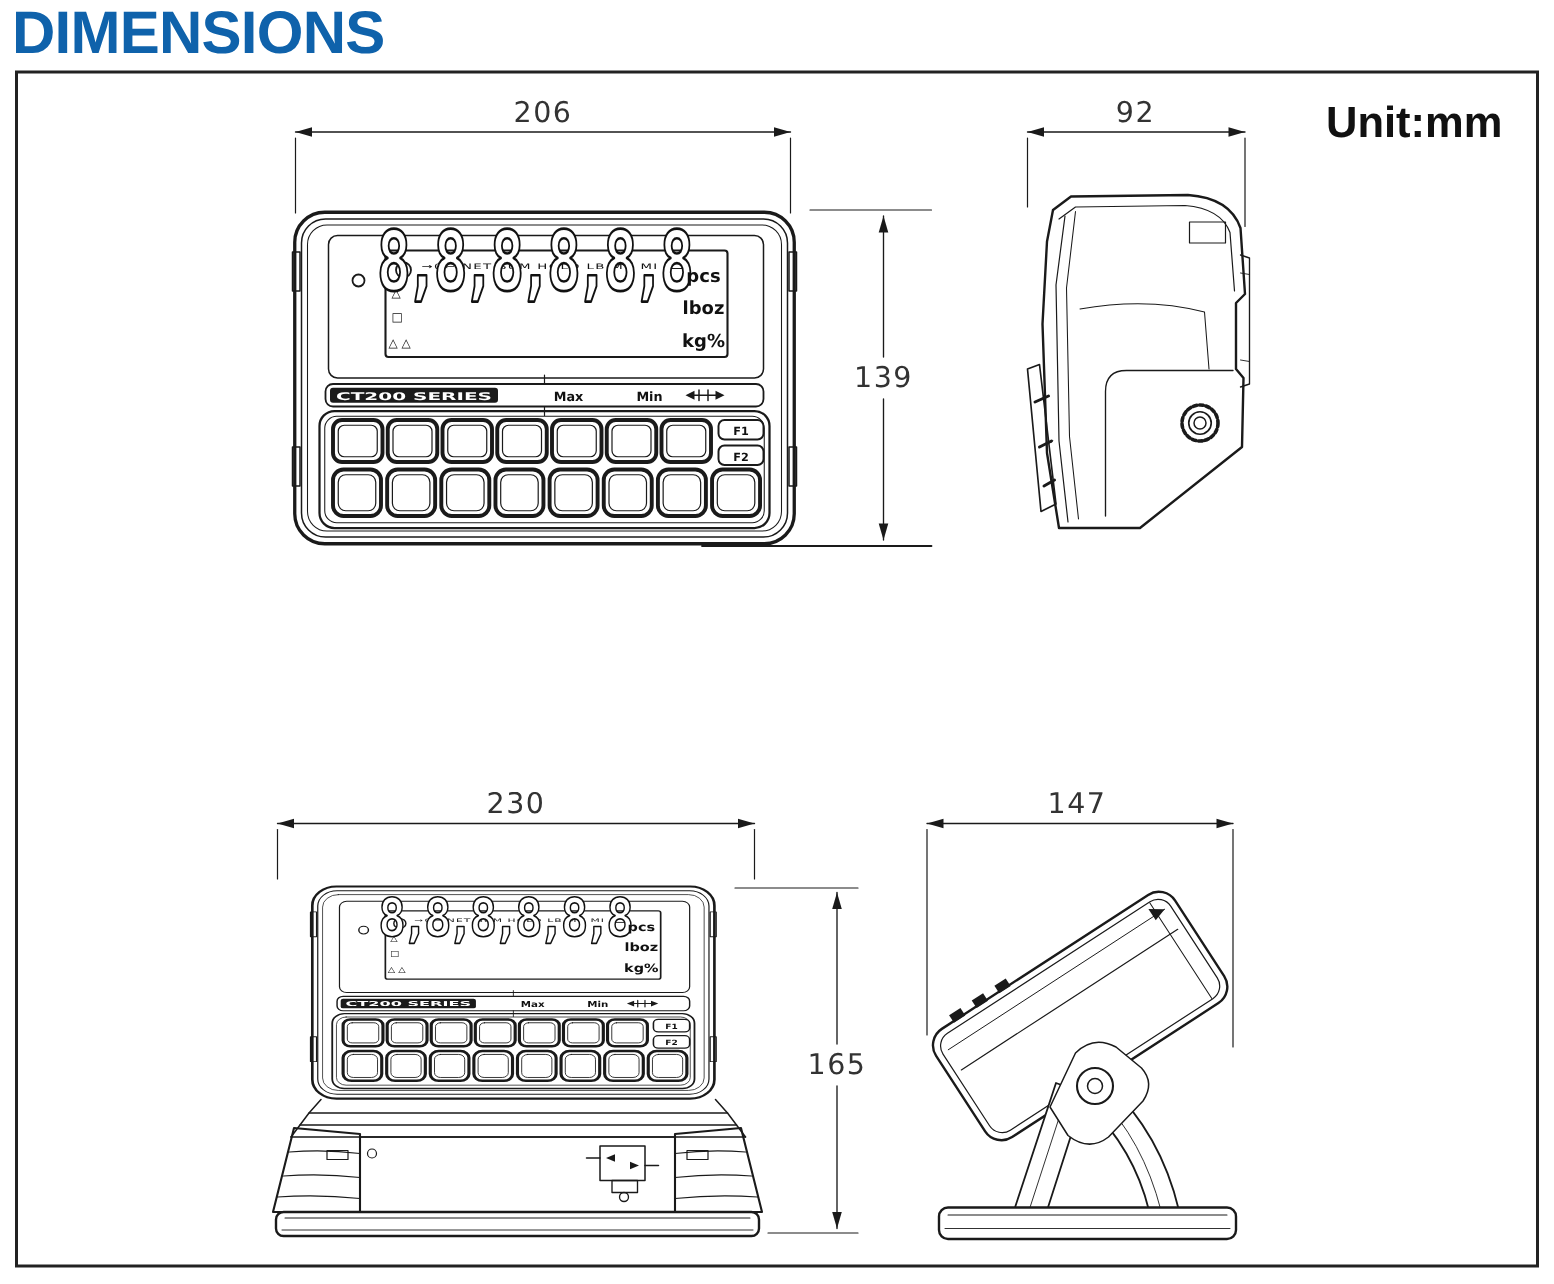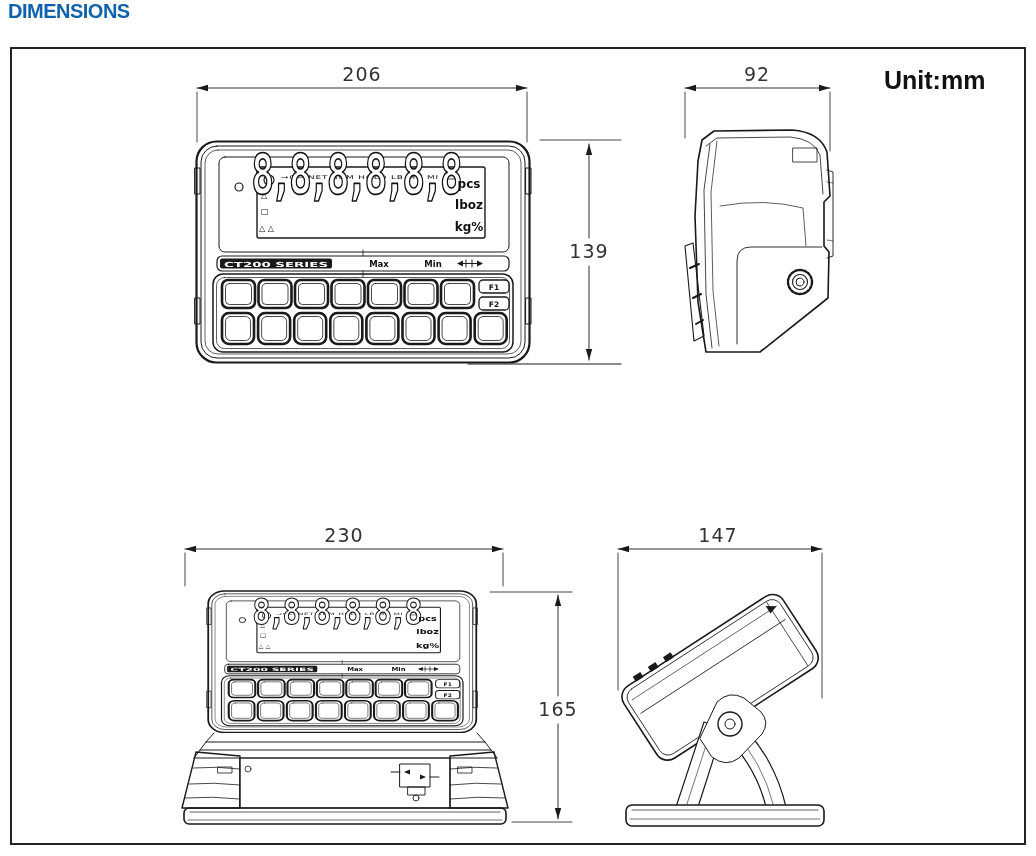--- a/index.html
+++ b/index.html
@@ -1,22 +1,22 @@
 <!DOCTYPE html>
 <html><head>
 <meta charset="utf-8">
 <style>
   html,body{margin:0;padding:0;background:#fff;}
   #stage{position:relative;width:1036px;height:856px;background:#fff;overflow:hidden;
          font-family:"Liberation Sans",sans-serif;}
-  #title{position:absolute;left:8px;top:0px;font-size:20px;font-weight:bold;
+  #title{position:absolute;left:8px;top:0px;font-size:40px;font-weight:bold;
          letter-spacing:-0.5px;}
   #frame{position:absolute;left:10px;top:47px;width:1012px;height:794px;
          border:2px solid #222;background:#fff;}
-  #unitmm{position:absolute;left:884px;top:66px;font-size:25px;font-weight:bold;color:#111;}
+  #unitmm{position:absolute;left:884px;top:66px;font-size:29px;font-weight:bold;color:#111;}
   .view{position:absolute;}
   svg *{stroke:#1a1a1a;fill:none;stroke-linecap:round;stroke-linejoin:round;}
   svg text{stroke:none;fill:#111;font-family:"DejaVu Sans",sans-serif;}
   .dimnum{font-size:19px;fill:#333;letter-spacing:1px;}
   .arr{fill:#1a1a1a;stroke:none;}
   .blk{fill:#1a1a1a;stroke:none;}
   .wfill{fill:#fff;}
   .lcd{fill:#fff;stroke:#111;stroke-width:1.2;font-weight:bold;font-size:38px;
        letter-spacing:-4px;font-family:"DejaVu Sans Mono",monospace;}
   .unit{font-weight:bold;font-size:12px;}

